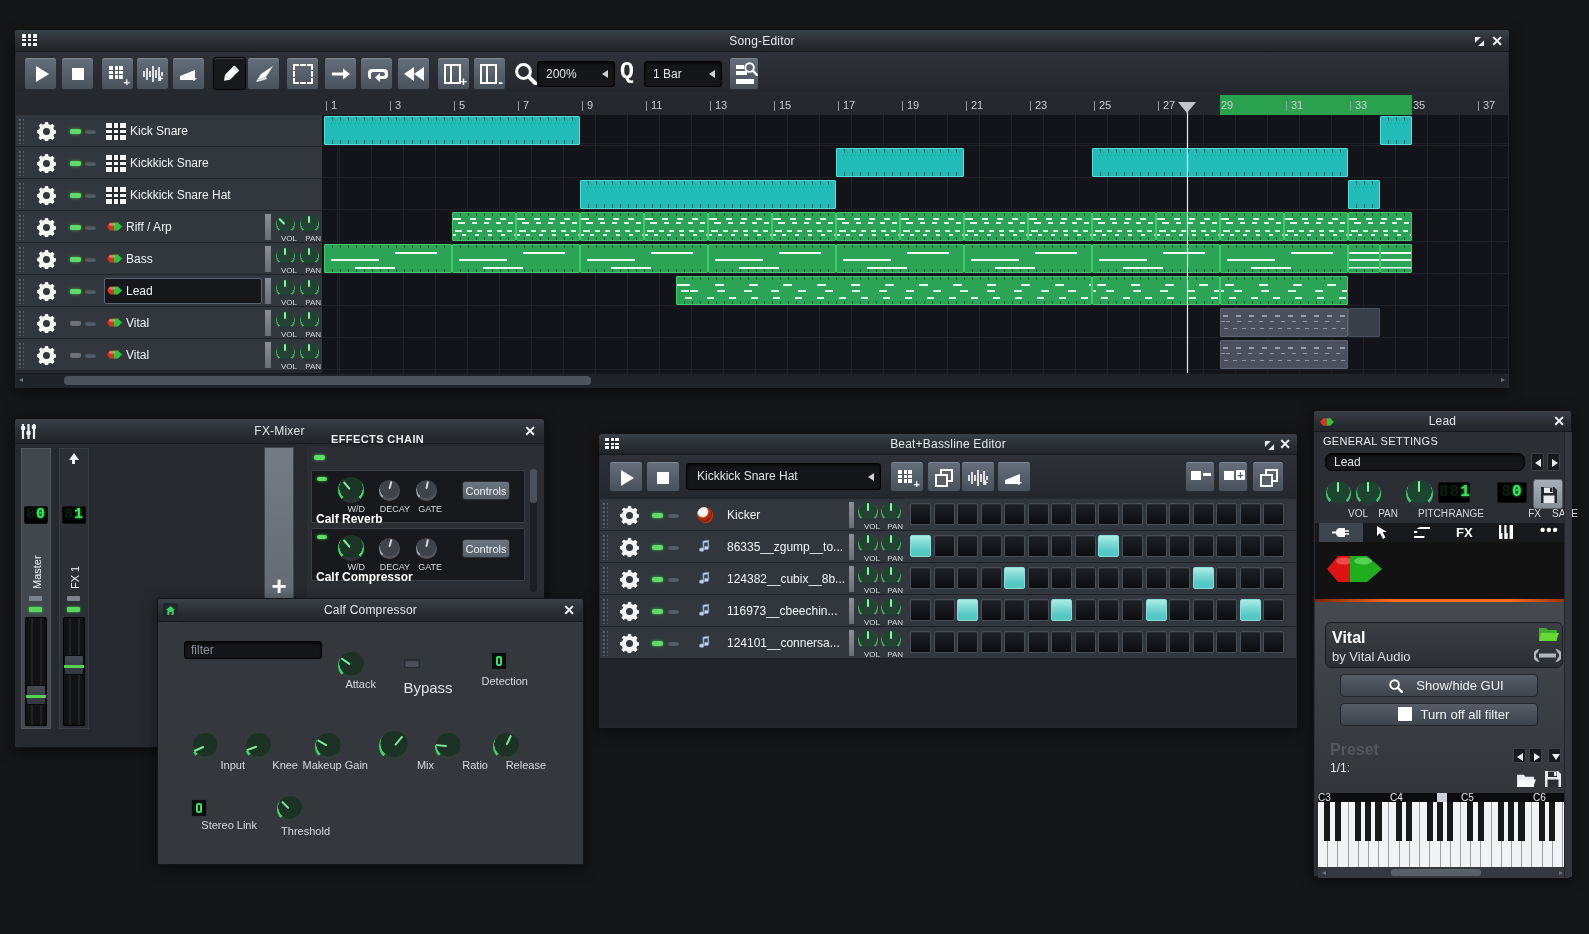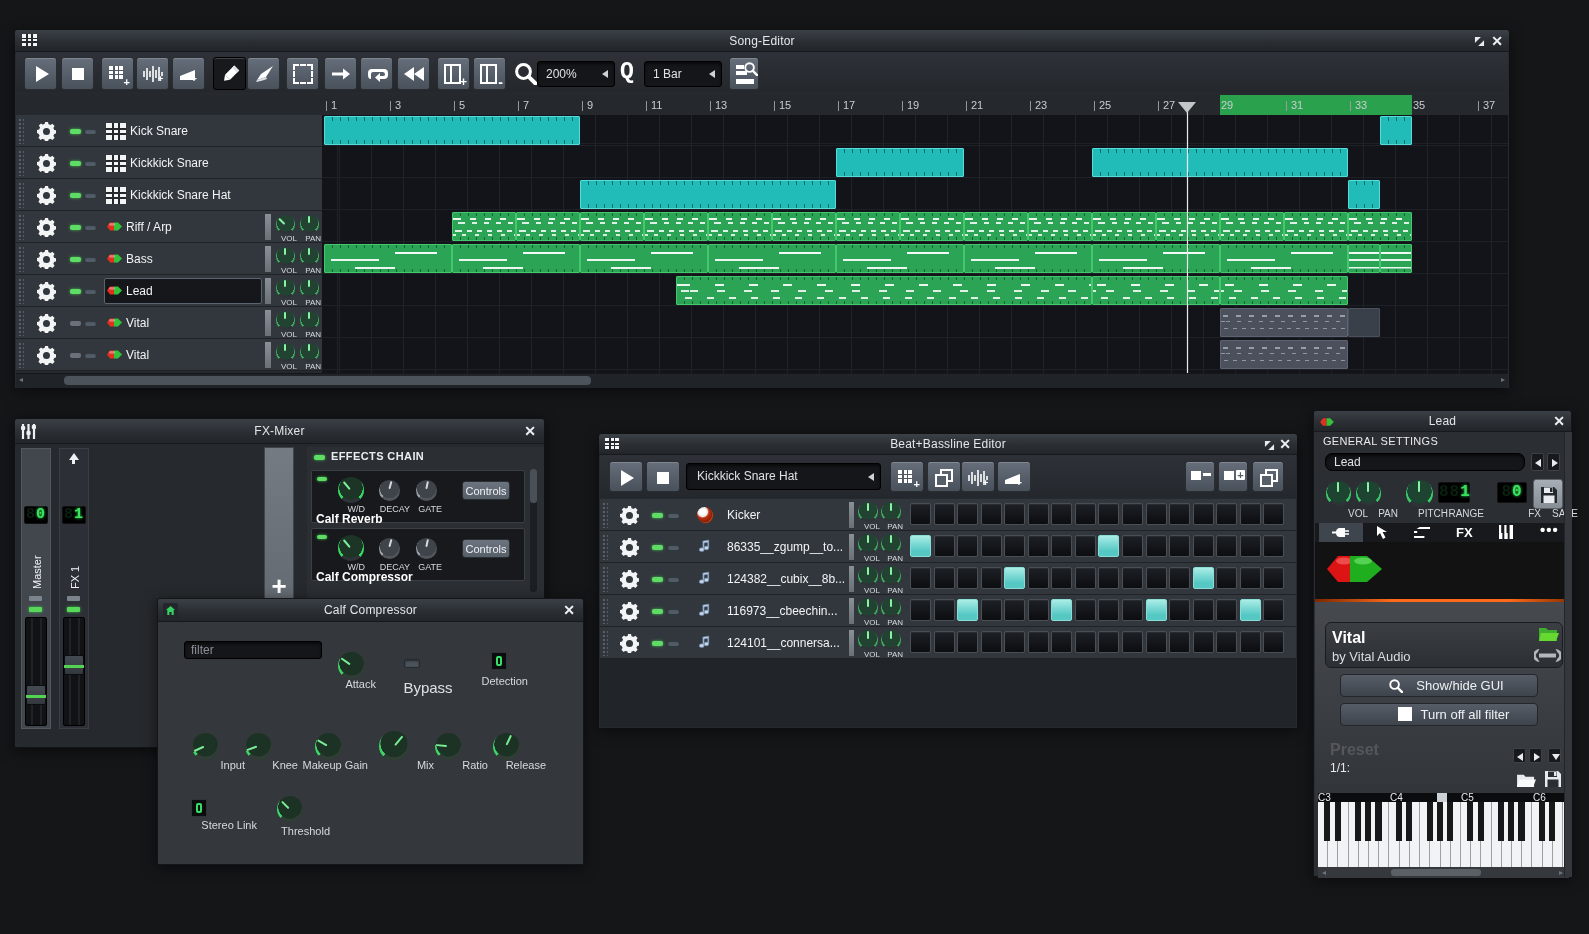--- a/index.html
+++ b/index.html
@@ -395,21 +395,21 @@
 <div class="vtxt" style="left:54px;top:170px">FX 1</div>
 <div class="ab" style="left:52px;top:177px;width:13px;height:5px;background:#7b848c;border-radius:1px"></div>
 <div class="ab" style="left:52px;top:188px;width:13px;height:5px;background:#58d858;border-radius:1px;box-shadow:0 0 3px #3cc14c"></div>
 <div class="ab" style="left:48px;top:198px;width:22px;height:109px;background:#101214;border:1px solid #000;border-radius:2px;background-image:linear-gradient(90deg,transparent 5px,#1f2329 5px 7px,transparent 7px 14px,#1f2329 14px 16px,transparent 16px)"></div>
 <div class="ab" style="left:49px;top:236px;width:20px;height:20px;background:linear-gradient(#454b52,#33383e);border:1px solid #0c0d0f;border-radius:2px"></div>
 <div class="ab" style="left:49px;top:246px;width:20px;height:3px;background:#52d452"></div>
 <div class="ab" style="left:249px;top:28px;width:30px;height:281px;background:linear-gradient(#757b83,#575d65);border:1px solid #40454c"></div>
 <div class="ab" style="left:249px;top:155px;width:30px;height:26px;color:#fff;font-size:26px;font-weight:bold;text-align:center;line-height:24px">+</div>
 <div class="ab" style="left:292px;top:28px;width:237px;height:300px;background:#2b2f34"></div>
 <div class="led ledg" style="left:299px;top:36px"></div>
-<div class="ab" style="left:316px;top:31px;font-size:11px;font-weight:bold;color:#eaedef;letter-spacing:.4px">EFFECTS CHAIN</div>
+<div class="ab" style="left:316px;top:14px;font-size:11px;font-weight:bold;color:#eaedef;letter-spacing:.4px">EFFECTS CHAIN</div>
 <div class="ebox" style="left:296px;top:51px;width:214px;height:53px"></div>
 <div class="led ledg" style="left:302px;top:58px;width:10px;height:4px"></div>
 <div class="kn" style="left:323.0px;top:58.0px;width:26px;height:26px;background:radial-gradient(circle at 50% 42%, #1c3526 0 58%, transparent 60%),conic-gradient(from 180deg, #2e3338 0 45deg, #35d95f 45deg 315deg, #2e3338 315deg 360deg);">
       <i style="transform:translateX(-50%) rotate(-40deg);background:#7df09a"></i>
     </div>
 <div class="kn" style="left:363.5px;top:60.5px;width:21px;height:21px;background:radial-gradient(circle at 50% 42%, #3f434a 0 58%, transparent 60%),conic-gradient(from 180deg, #52565c 0 45deg, #9aa0a6 45deg 195deg, #52565c 195deg 360deg);">
       <i style="transform:translateX(-50%) rotate(15deg);background:#d6dade"></i>
     </div>
 <div class="kn" style="left:400.5px;top:60.5px;width:21px;height:21px;background:radial-gradient(circle at 50% 42%, #3f434a 0 58%, transparent 60%),conic-gradient(from 180deg, #52565c 0 45deg, #9aa0a6 45deg 192deg, #52565c 192deg 360deg);">
       <i style="transform:translateX(-50%) rotate(12deg);background:#d6dade"></i>

